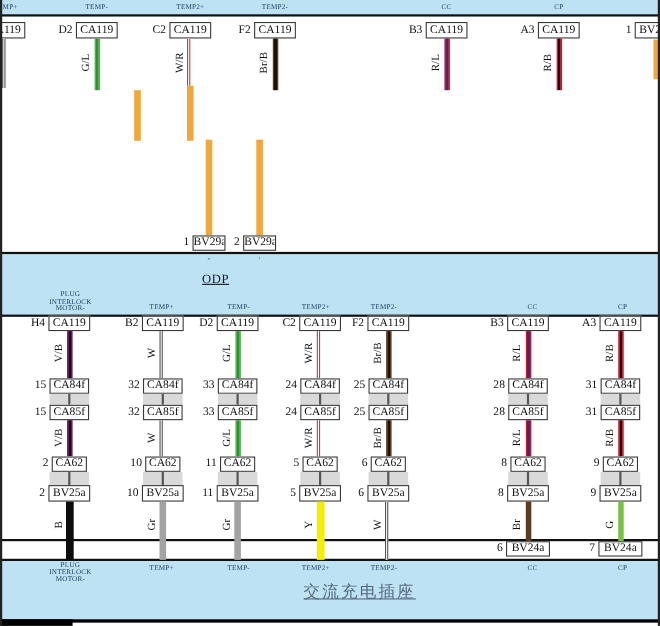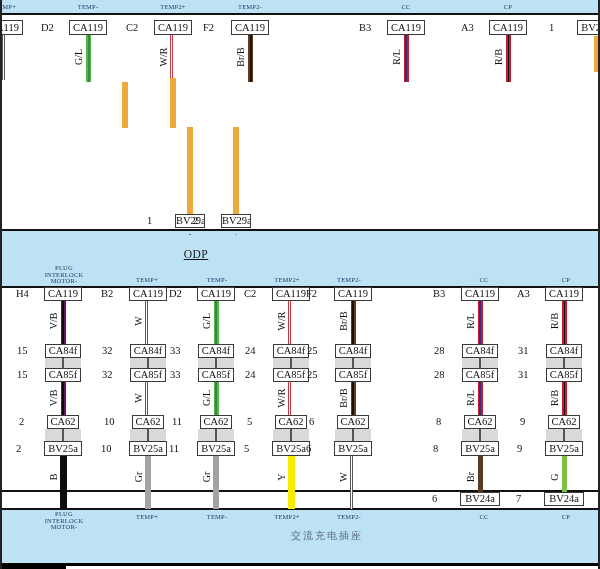--- a/index.html
+++ b/index.html
@@ -8,32 +8,32 @@
   .band{position:absolute;left:0;width:600px;box-sizing:border-box;}
   #band-top{top:0;height:15px;background:#bde2f4;border-bottom:2px solid #111;}
   #band-odp{top:229px;height:59px;background:#bde2f4;border-top:2px solid #111;border-bottom:2px solid #111;}
   #band-bottom{top:508px;height:58px;background:#bde2f4;border-top:2px solid #111;border-bottom:3px solid #000;}
   #sep-line{position:absolute;left:0;top:490px;width:600px;height:1.5px;background:#111;}
   #edge-left{position:absolute;left:0;top:0;width:1.5px;height:569px;background:#222;}
   #edge-right{position:absolute;left:598px;top:0;width:2px;height:569px;background:#222;}
   #corner-mark{position:absolute;left:0;top:563px;width:66px;height:6px;background:#000;}
   .cbox{position:absolute;background:#fff;border:1px solid #3a3a3a;text-align:center;
         font-size:10.5px;color:#111;box-sizing:border-box;white-space:nowrap;overflow:hidden;}
-  .pin{position:absolute;font-size:10.5px;color:#111;white-space:nowrap;}
+  .pin{position:absolute;text-align:right;font-size:10.5px;color:#111;white-space:nowrap;}
   .wcode{position:absolute;width:34px;height:12px;text-align:center;font-size:10px;color:#111;
          transform:rotate(-90deg);line-height:12px;white-space:nowrap;}
   .blabel{position:absolute;transform:translateX(-50%);font-size:6.5px;color:#24436b;
           white-space:nowrap;line-height:1;letter-spacing:0.2px;text-align:center;}
   .tick{position:absolute;transform:translateX(-50%);font-size:8px;color:#333;line-height:1;}
   .wire{position:absolute;box-sizing:border-box;}
   .joint{position:absolute;background:#d9d9d9;}
   .jline{position:absolute;background:#555;}
   #odp-title{position:absolute;transform:translateX(-50%);font-size:11.5px;color:#15151e;letter-spacing:0.5px;}
-  #cn-title{position:absolute;transform:translateX(-50%);font-size:10px;color:#54687a;
-            letter-spacing:2px;white-space:nowrap;font-family:"Liberation Serif","DejaVu Sans",serif;}
+  #cn-title{position:absolute;transform:translateX(-50%);font-size:15px;color:#54687a;
+            letter-spacing:2px;white-space:nowrap;font-family:"Liberation Serif","DejaVu Sans",serif;text-decoration:underline;}
 </style>
 </head>
 <body>
 
 <div id="diagram">
   <div class="band" id="band-top"></div>
   <div class="band" id="band-odp"></div>
   <div class="band" id="band-bottom"></div>
   <div id="sep-line"></div>
   <div id="corner-mark"></div>

